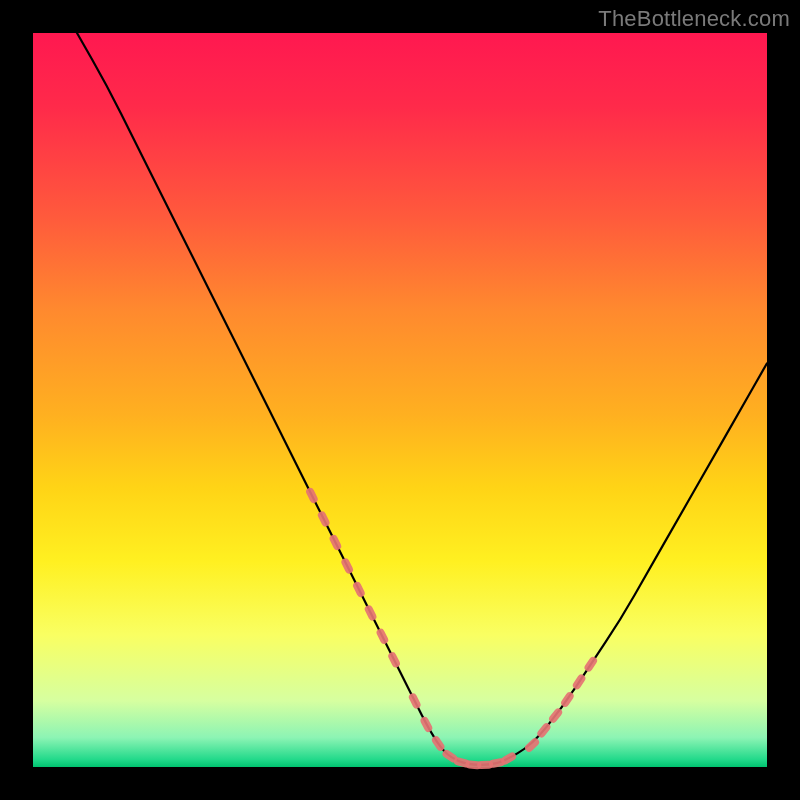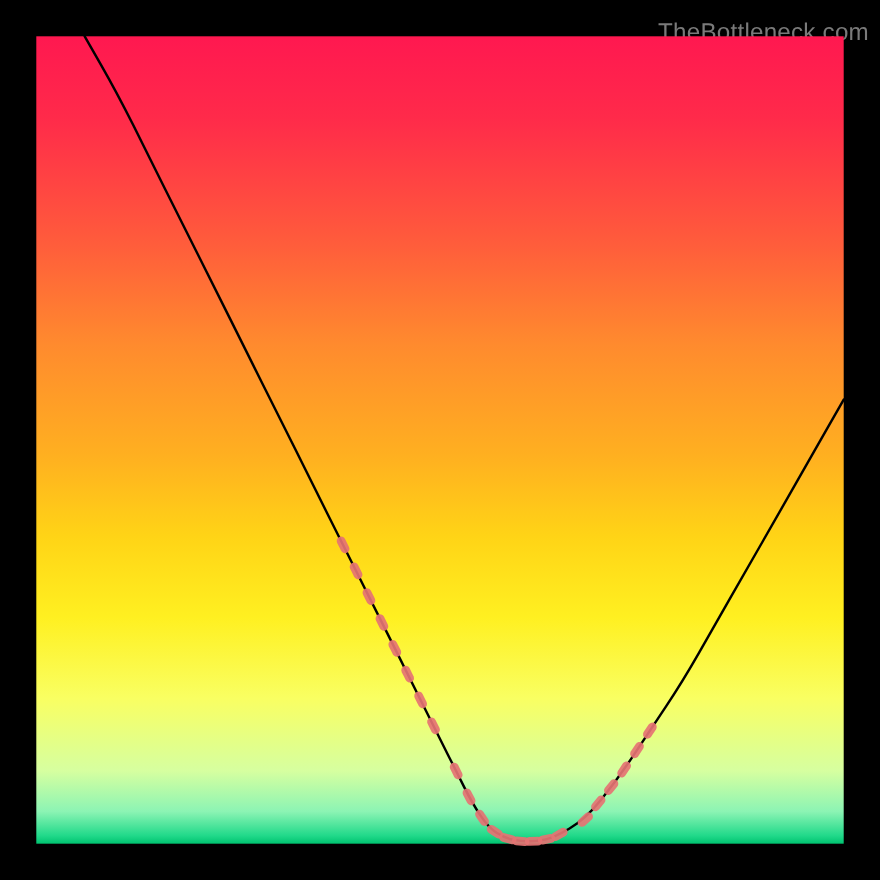--- a/index.html
+++ b/index.html
@@ -37,21 +37,21 @@
       #fff021 72%,
       #f9ff62 82%,
       #d6ffa0 91%,
       #8cf4b4 96%,
       #21d98a 99%,
       #00c370 100%
     );
   }
   .watermark {
     position: absolute;
-    top: 16px;
+    top: 6px;
     right: 10px;
     color: #7a7a7a;
     font-size: 22px;
     font-weight: 500;
     letter-spacing: 0.2px;
     user-select: none;
     text-align: right;
   }
   svg.curve {
     position: absolute;

